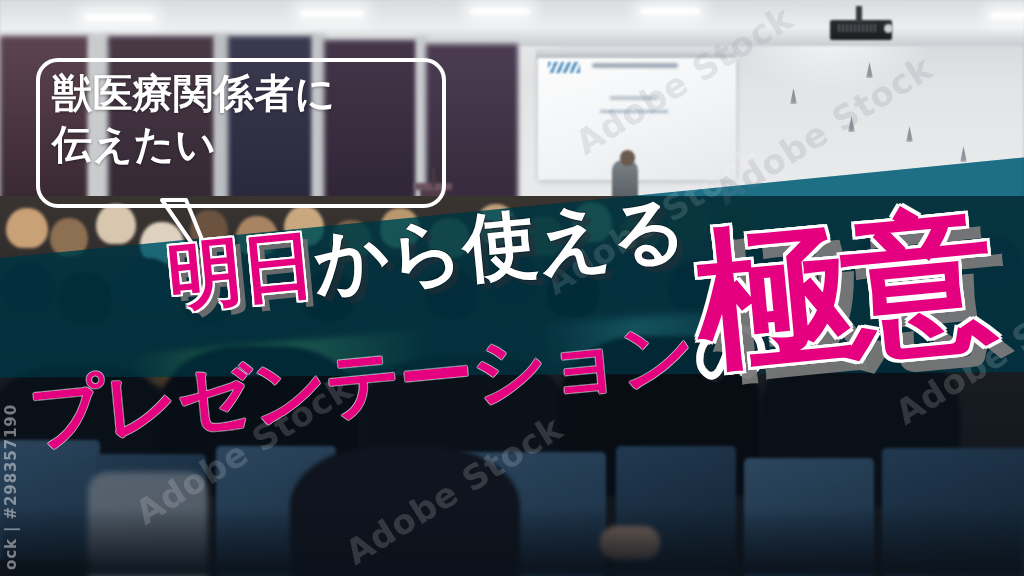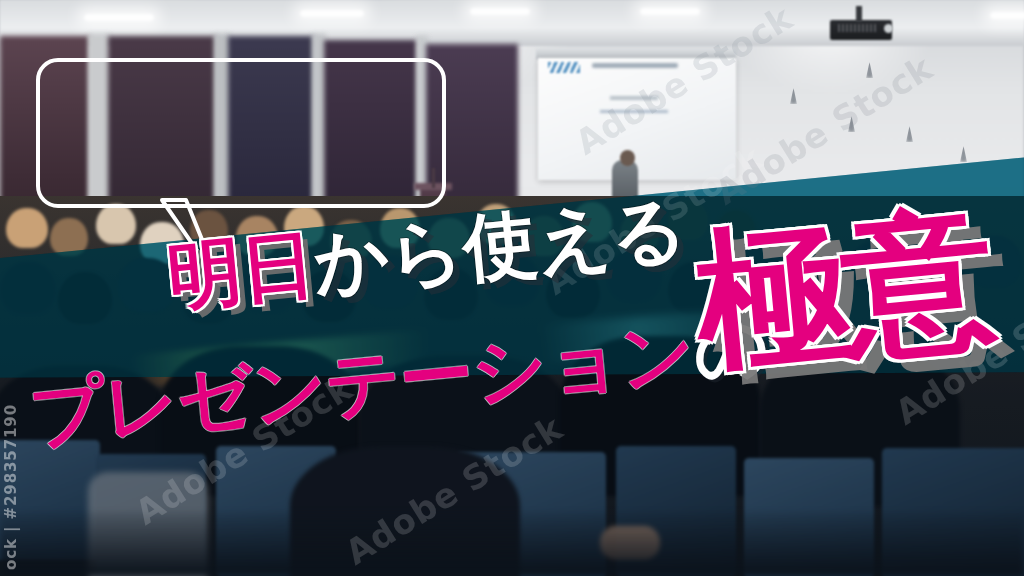--- a/index.html
+++ b/index.html
@@ -321,20 +321,22 @@
 
   <div class="wm wm-diag" style="left:120px;top:430px;">Adobe Stock</div>
   <div class="wm wm-diag" style="left:330px;top:470px;">Adobe Stock</div>
   <div class="wm wm-diag" style="left:530px;top:200px;color:rgba(255,255,255,.13);">Adobe Stock</div>
   <div class="wm wm-diag" style="left:700px;top:110px;color:rgba(120,130,140,.18);">Adobe Stock</div>
   <div class="wm wm-diag" style="left:880px;top:330px;">Adobe Stock</div>
   <div class="wm wm-diag" style="left:560px;top:60px;color:rgba(140,150,160,.20);">Adobe Stock</div>
   <div class="wm-side">ock | #298357190</div>
 
   <div class="bubble"></div>
+  <div class="bubble-text">獣医療関係者に
+伝えたい</div>
   <svg class="bubble-tail" viewBox="0 0 80 90">
     <polygon points="2,0 60,84 26,0" fill="none" stroke="#ffffff" stroke-width="4" stroke-linejoin="round"></polygon>
   </svg>
 
   <div class="headline">
 
     <div class="line1">
       <span class="t-pink">明日</span><span class="t-white">から使える</span>
     </div>
 

